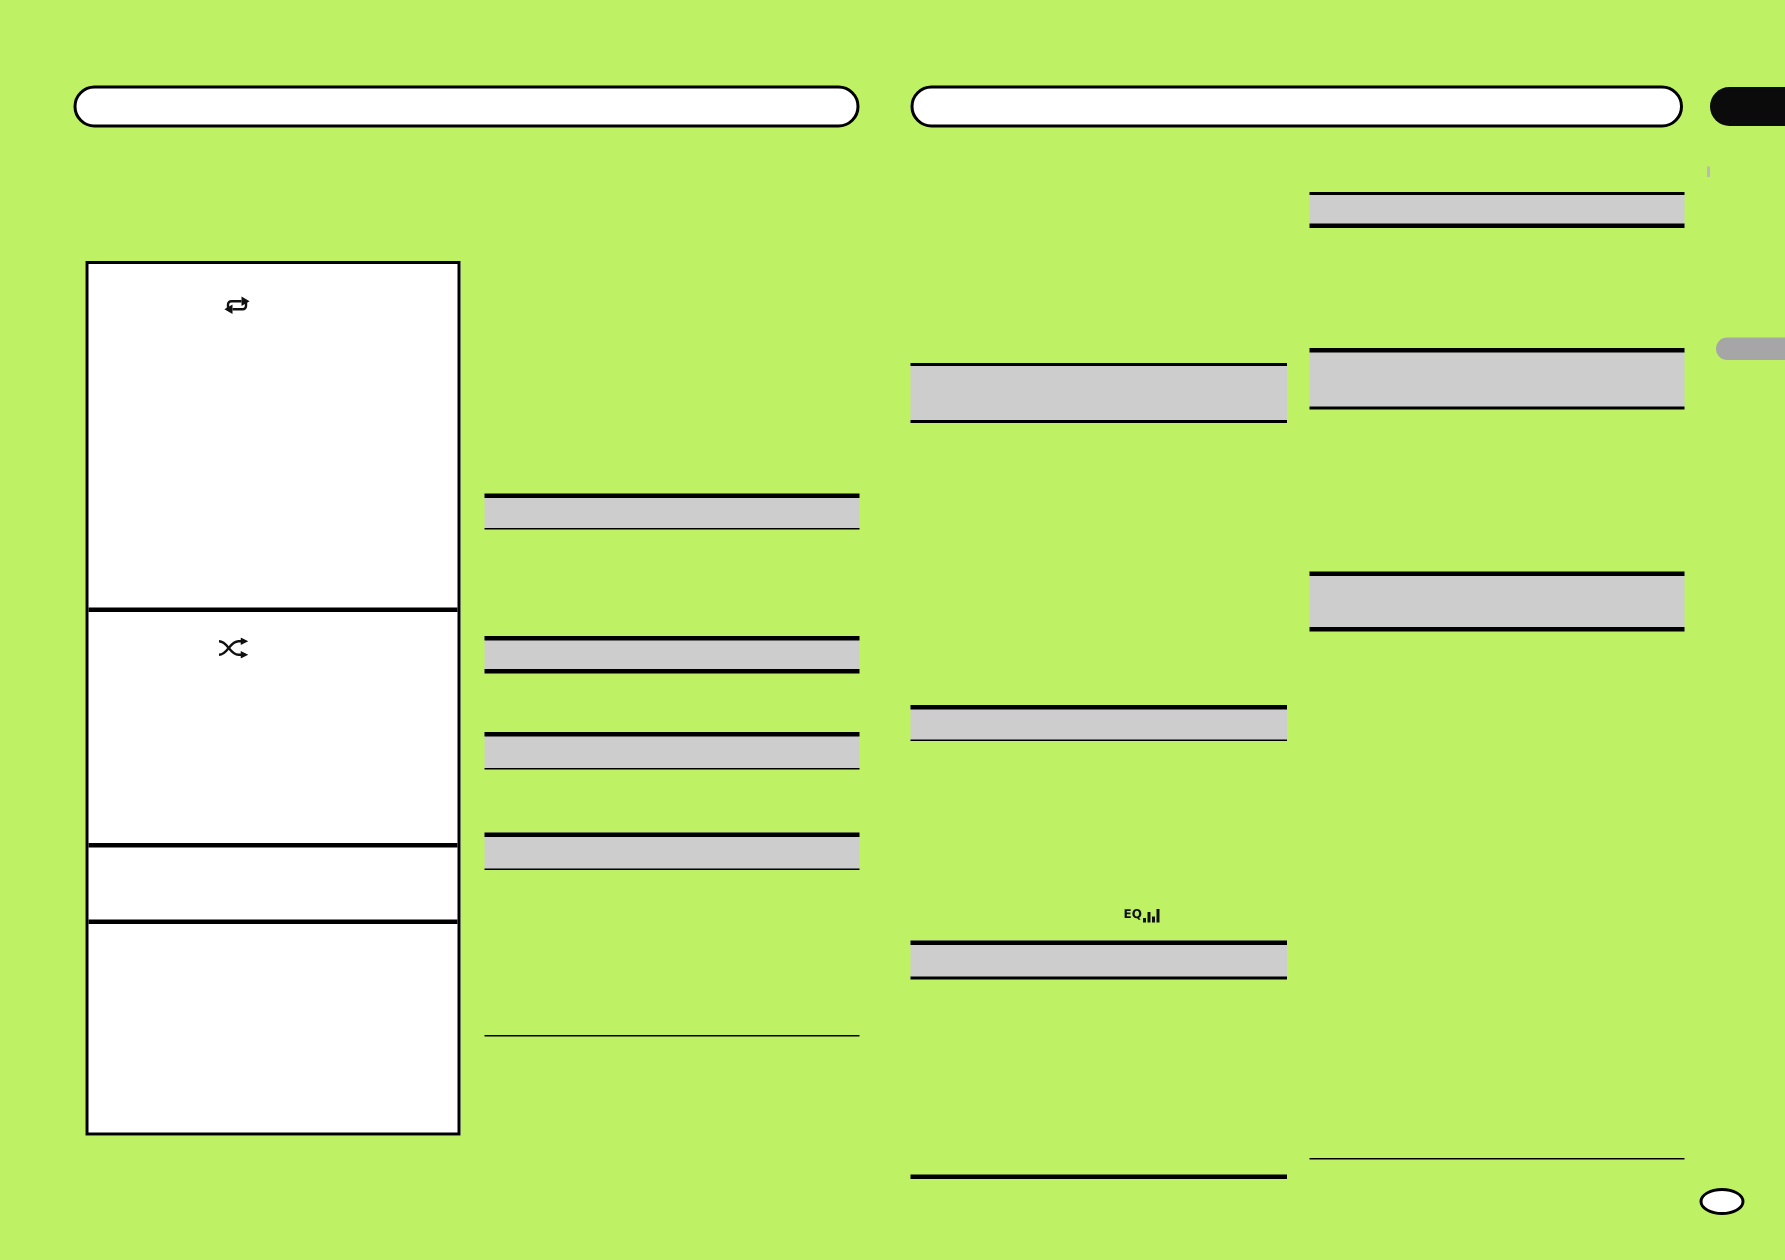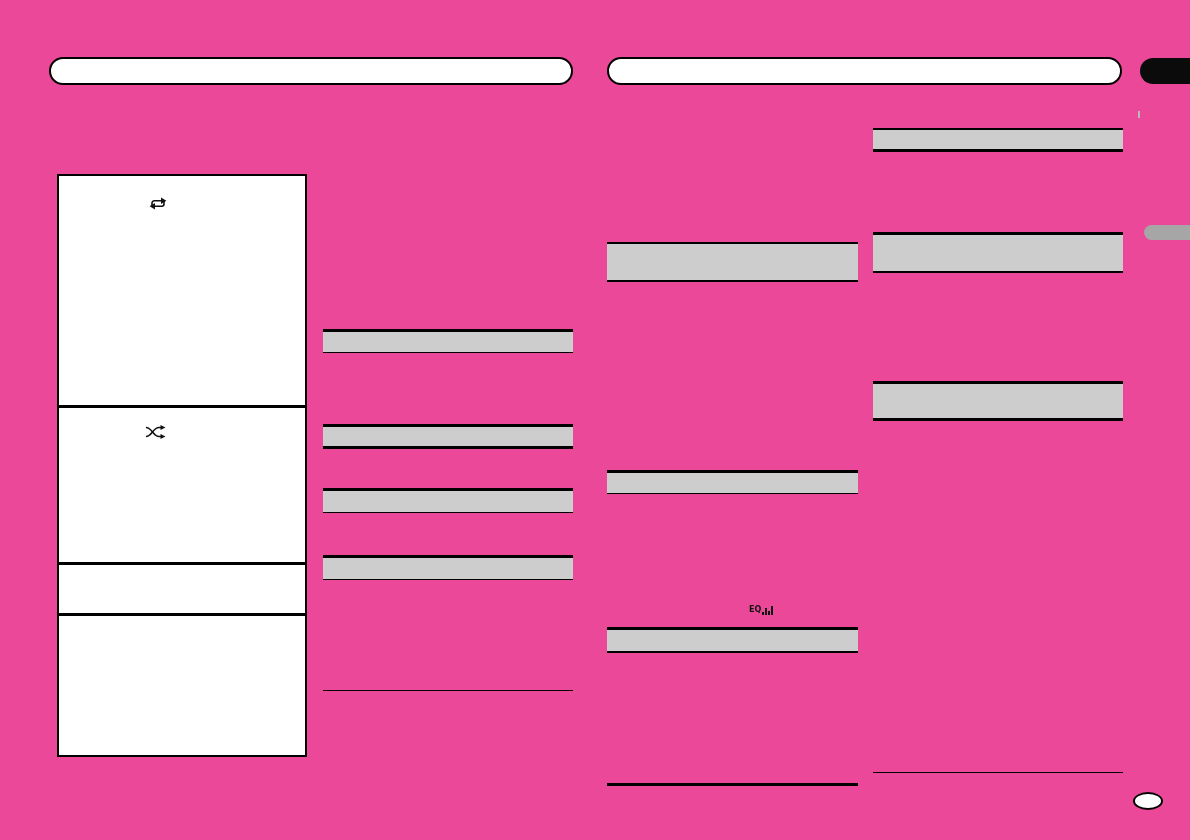--- a/index.html
+++ b/index.html
@@ -1,17 +1,17 @@
 <!DOCTYPE html>
 <html><head>
 <meta charset="utf-8">
 <style>
   html,body{margin:0;padding:0;background:#888;}
   #page{
-    position:relative;width:1190px;height:840px;background:#ec4899;
+    position:relative;width:1190px;height:840px;background:#bef264;
     font-family:"DejaVu Sans","Liberation Sans",sans-serif;overflow:hidden;
   }
   .abs{position:absolute;box-sizing:border-box;}
 
   
   .pill{border:2px solid #000;border-radius:15px;background:#fff;height:28px;}
 
   
   .edge-tab-black{background:#0b0b0b;border-radius:13px 0 0 13px;}
   .side-tab-gray{background:#a6a6a6;border-radius:8px 0 0 8px;}

